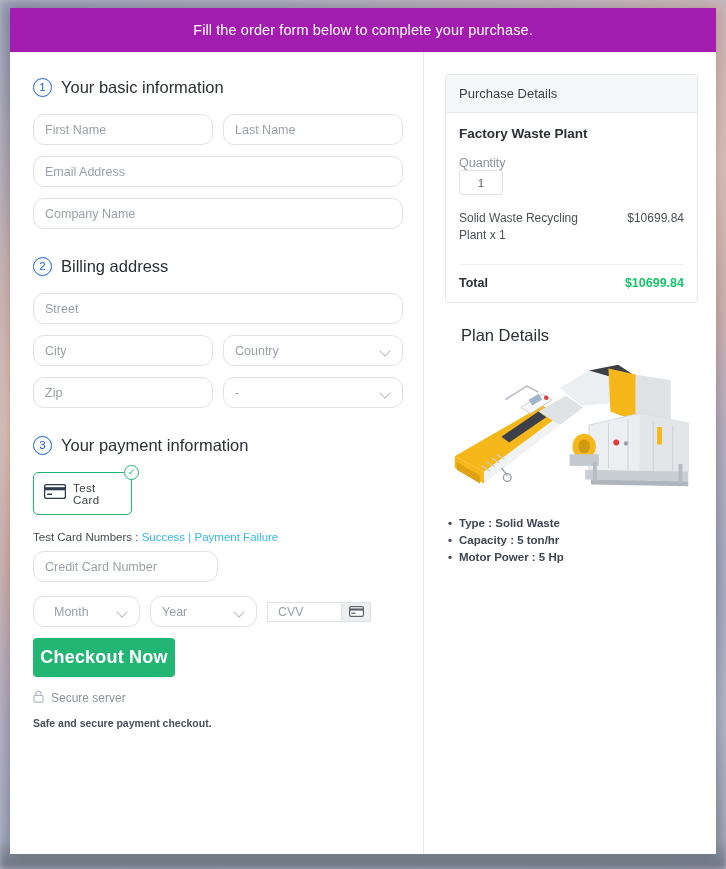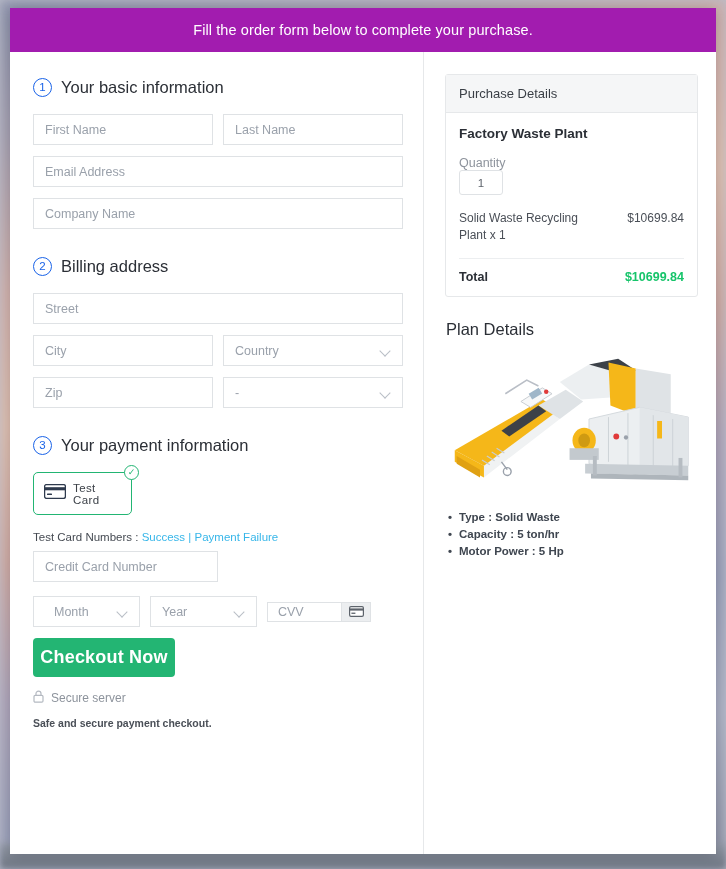--- a/index.html
+++ b/index.html
@@ -103,21 +103,21 @@
     font-size: 16.5px;
     color: #2b2f36;
     font-weight: 400;
   }
 
   .row { display: flex; gap: 10px; margin-bottom: 11px; }
 
   .field {
     height: 31px;
     border: 1px solid #dfe2e5;
-    border-radius: 0;
+    border-radius: 11px;
     background: #fff;
     display: flex;
     align-items: center;
     padding: 0 11px;
     font-size: 12.5px;
     color: #9aa1ab;
     position: relative;
   }
   .field.full { width: 100%; }
   .field.half { width: 50%; }
@@ -283,39 +283,39 @@
     align-items: center;
     justify-content: center;
   }
   .line-row {
     display: flex;
     justify-content: space-between;
     gap: 10px;
     font-size: 12px;
     color: #4a4f57;
     line-height: 1.45;
-    padding-bottom: 13px;
+    padding-bottom: 19px;
     border-bottom: 1px solid #eceef0;
   }
   .line-name { max-width: 120px; }
   .line-price { white-space: nowrap; }
   .total-row {
     display: flex;
     justify-content: space-between;
     padding-top: 11px;
     font-size: 12.5px;
     font-weight: 700;
     color: #2b2f36;
   }
   .total-amt { color: #16c46a; }
 
   #plan-title {
     font-size: 16.5px;
     color: #2b2f36;
-    margin: 23px 1px 6px;
+    margin: 23px 16px 6px;
   }
 
   
   #machine {
     width: 100%;
     height: 150px;
     margin-bottom: 8px;
   }
 
   .spec-list {

